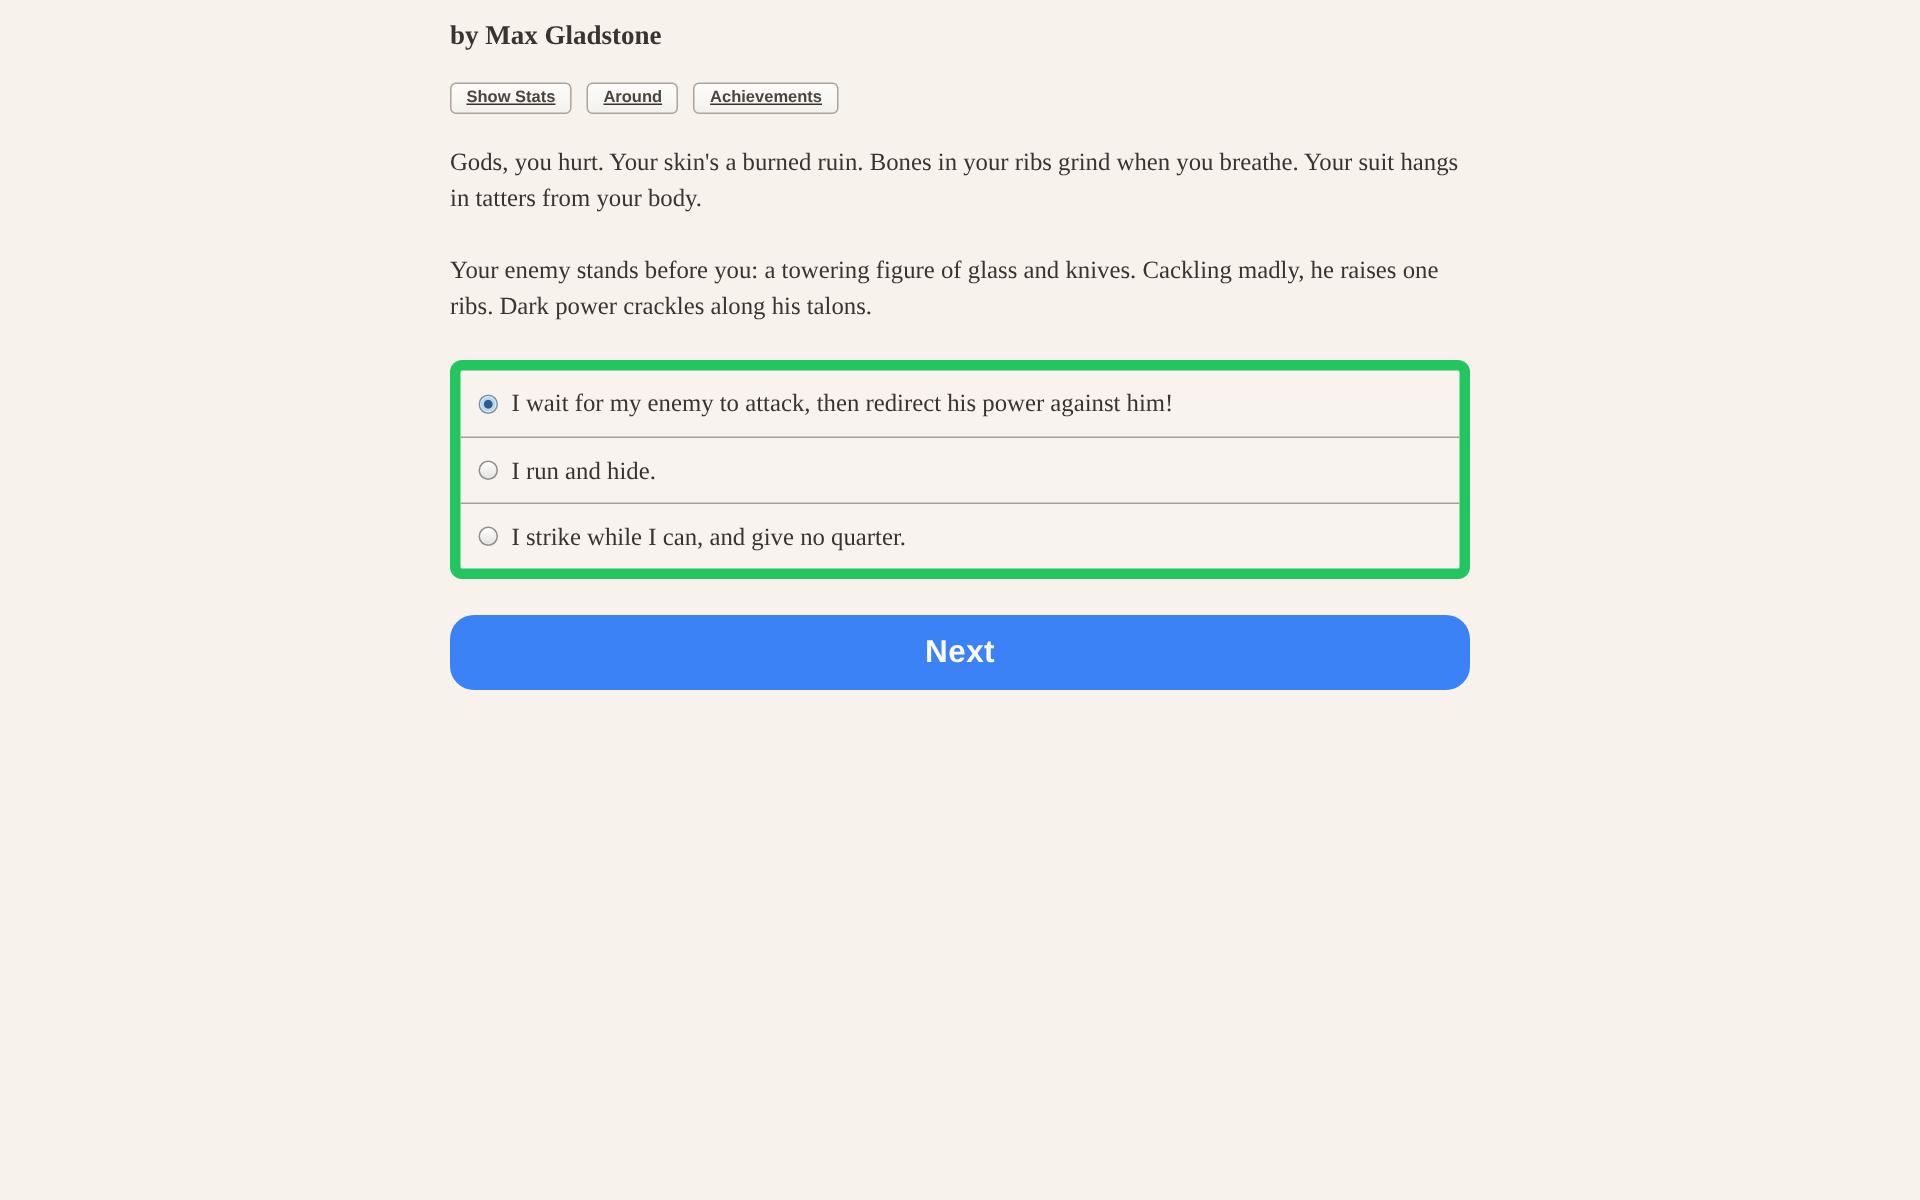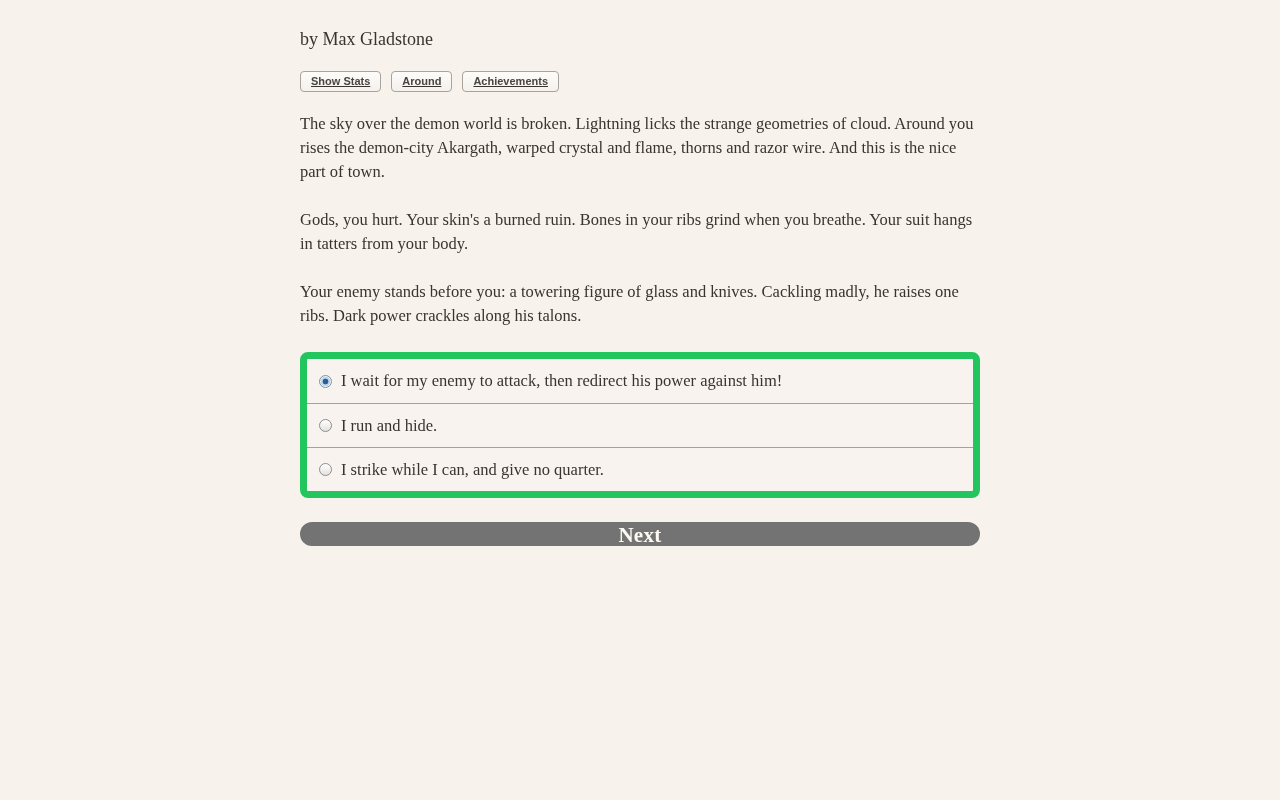--- a/index.html
+++ b/index.html
@@ -21,22 +21,22 @@
     padding-top: 13px;
   }
   .title {
     font-size: 24px;
     font-weight: 400;
     margin: 0 0 17px 0;
     letter-spacing: 0.2px;
   }
   .author {
     font-size: 18px;
-    font-weight: 400;
-    margin: 16px 0 21px 0;
+    font-weight: 700;
+    margin: 0 0 21px 0;
   }
   .toolbar {
     display: flex;
     gap: 10px;
     margin: 0 0 20px 0;
     text-decoration: underline;
   }
   .tool-btn {
     font-family: "Liberation Sans", sans-serif;
     font-size: 11px;
@@ -92,26 +92,26 @@
   }
   .option-label {
     font-size: 16.5px;
     padding-left: 9px;
     line-height: 1.3;
   }
   .next-btn {
     display: block;
     width: 100%;
     margin-top: 24px;
-    height: 24px;
+    height: 50px;
     border: none;
     border-radius: 16px;
-    background: #737373;
+    background: #3b82f6;
     color: #fdf9f3;
-    font-family: Liberation Serif, serif;
+    font-family: Liberation Sans, sans-serif;
     font-weight: bold;
     font-size: 21px;
     letter-spacing: 0.3px;
     cursor: pointer;
   }
 </style>
 </head>
 <body>
 
 <div class="page">
@@ -120,21 +120,20 @@
 
     <p class="author">by Max Gladstone</p>
 
     <div class="toolbar">
       <button class="tool-btn">Show Stats</button>
       <button class="tool-btn">Around</button>
       <button class="tool-btn">Achievements</button>
     </div>
 
     <div class="story-text">
-      <p>The sky over the demon world is broken. Lightning licks the strange geometries of cloud. Around you rises the demon-city Akargath, warped crystal and flame, thorns and razor wire. And this is the nice part of town.</p>
       <p>Gods, you hurt. Your skin's a burned ruin. Bones in your ribs grind when you breathe. Your suit hangs in tatters from your body.</p>
       <p>Your enemy stands before you: a towering figure of glass and knives. Cackling madly, he raises one ribs. Dark power crackles along his talons.</p>
     </div>
 
     <div class="choices">
       <label class="option-row">
         <input type="radio" name="choice" class="option-radio" checked="" style="">
         <span class="option-label">I wait for my enemy to attack, then redirect his power against him!</span>
       </label>
       <label class="option-row">

